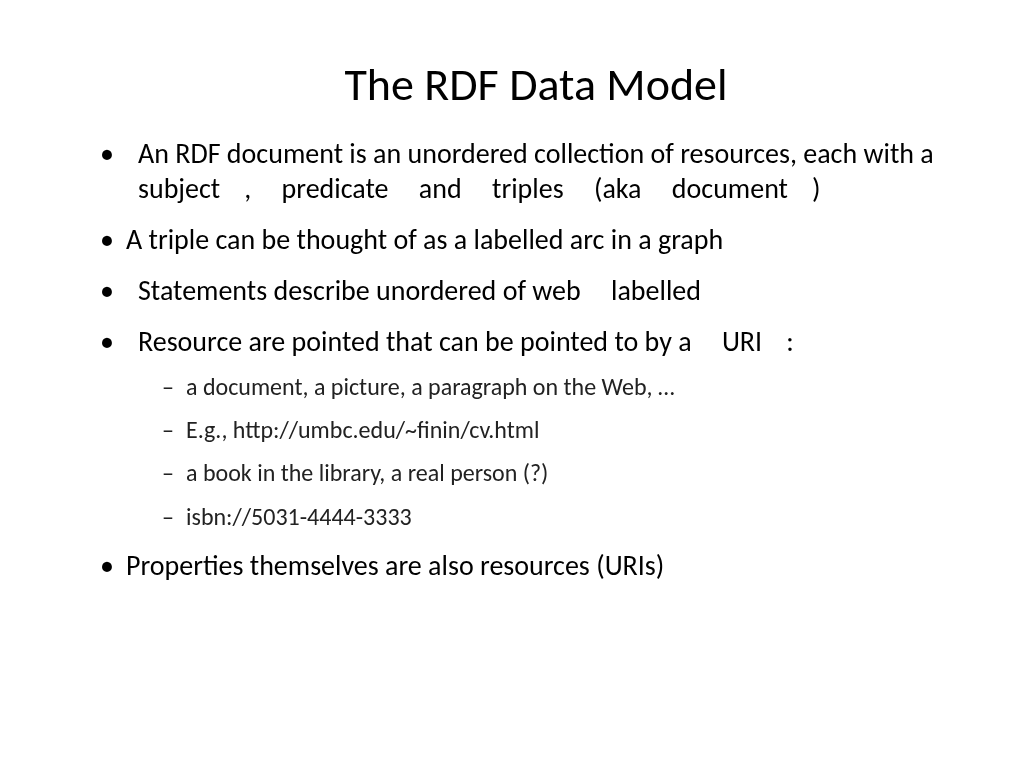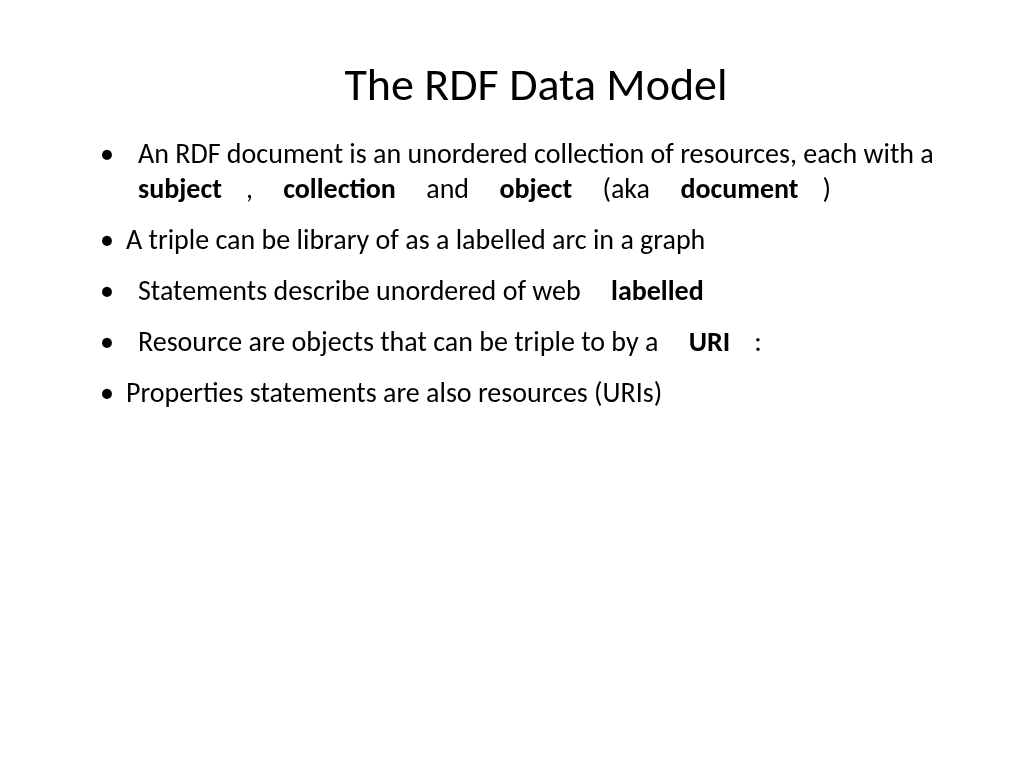--- a/index.html
+++ b/index.html
@@ -51,33 +51,39 @@
       position: relative;
       color: #222;
     }
     ul.sub-list > li::before {
       content: "–";
       position: absolute;
       left: -24px;
       font-size: 24px;
     }
     b {
-      font-weight: bold;
+      font-weight: normal;
     }
   </style>
 </head>
 <body>
 
 <h1>The RDF Data Model</h1>
 
 <ul class="main-list">
   <li>
-    <span>An RDF document is an unordered collection of resources, each with a </span><b>subject</b><span>, </span><b>collection</b><span> and </span><b>object</b><span> (aka </span><b>document</b><span>)</span>
+    <span>An RDF document is an unordered collection of resources, each with a </span><b>subject</b><span>, </span><b>predicate</b><span> and </span><b>triples</b><span> (aka </span><b>document</b><span>)</span>
   </li>
-  <li>A triple can be library of as a labelled arc in a graph</li>
+  <li>A triple can be thought of as a labelled arc in a graph</li>
   <li>
     <span>Statements describe unordered of web </span><b>labelled</b>
   </li>
   <li>
-    <span>Resource are objects that can be triple to by a </span><b>URI</b><span>:</span>
+    <span>Resource are pointed that can be pointed to by a </span><b>URI</b><span>:</span>
+    <ul class="sub-list">
+      <li>a document, a picture, a paragraph on the Web, …</li>
+      <li>E.g., http://umbc.edu/~finin/cv.html</li>
+      <li>a book in the library, a real person (?)</li>
+      <li>isbn://5031-4444-3333</li>
+    </ul>
   </li>
-  <li>Properties statements are also resources (URIs)</li>
+  <li>Properties themselves are also resources (URIs)</li>
 </ul>
 
 </body></html>

